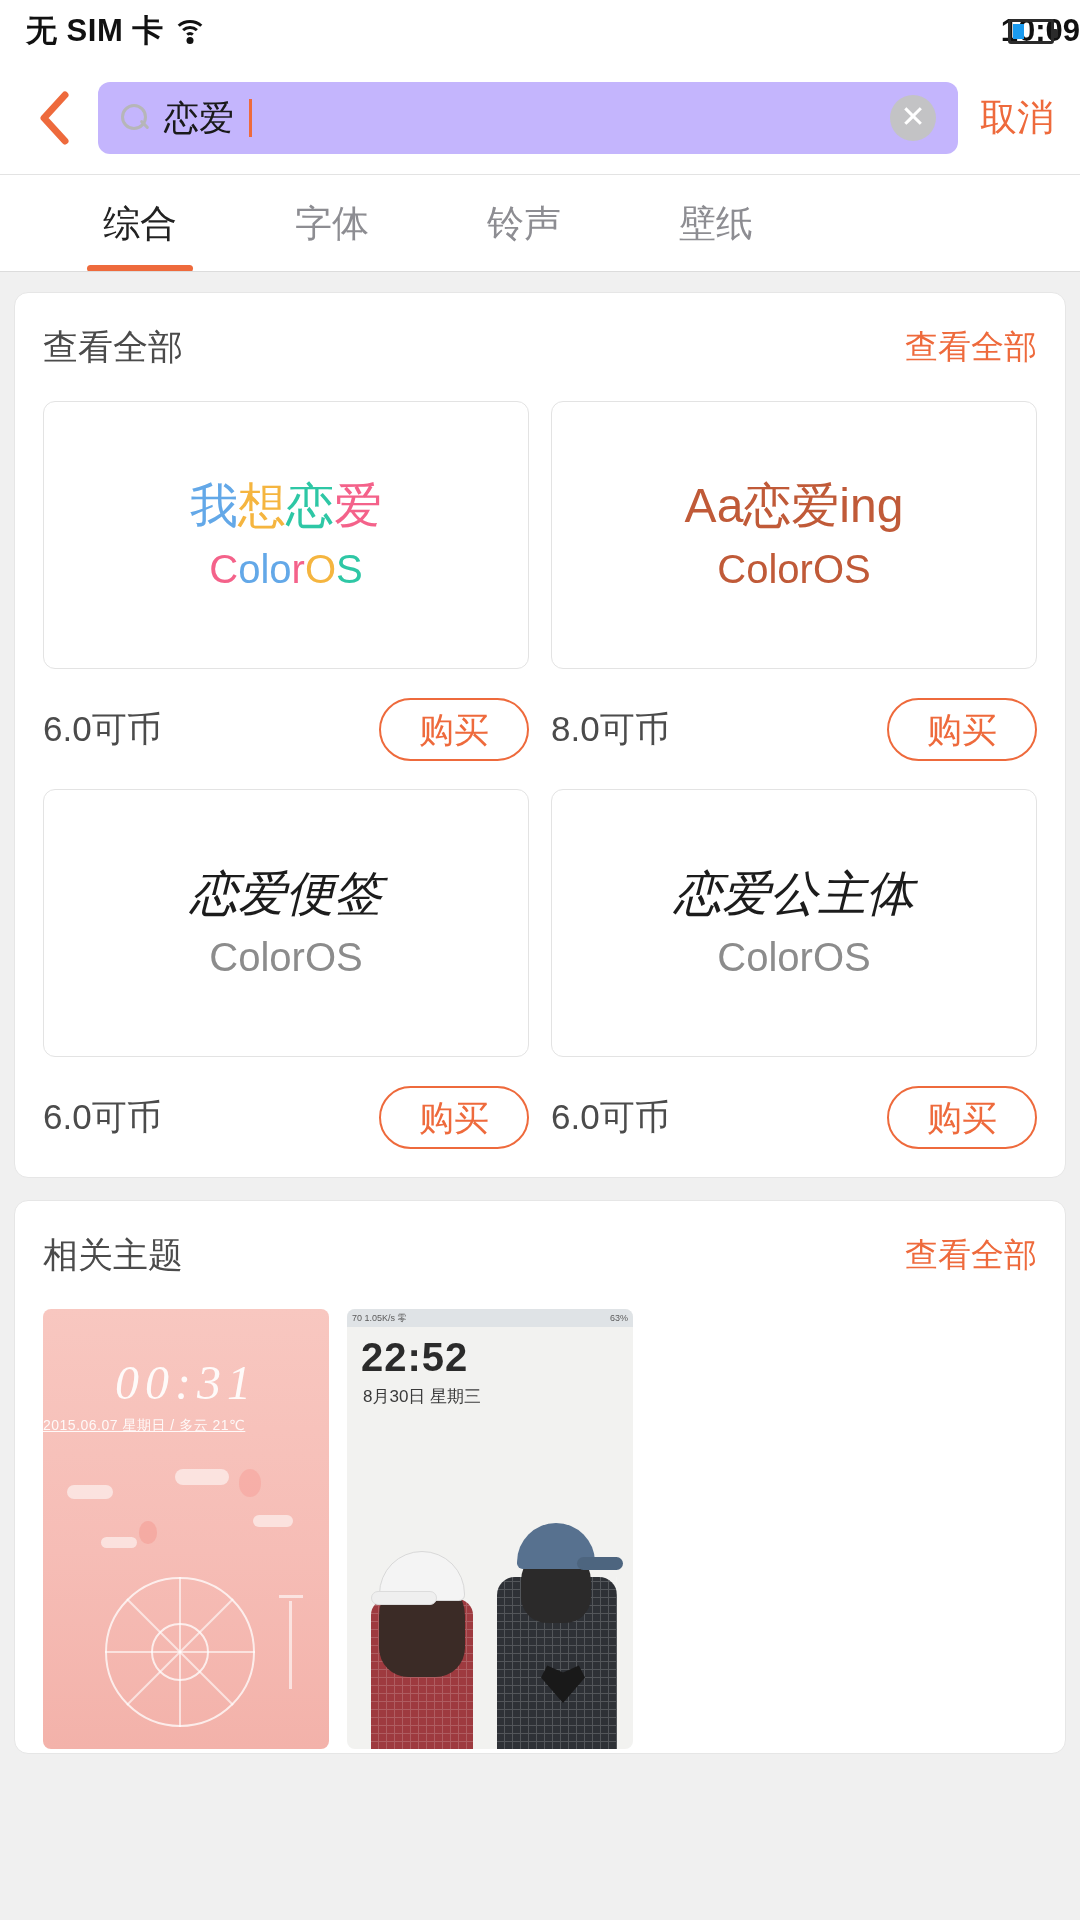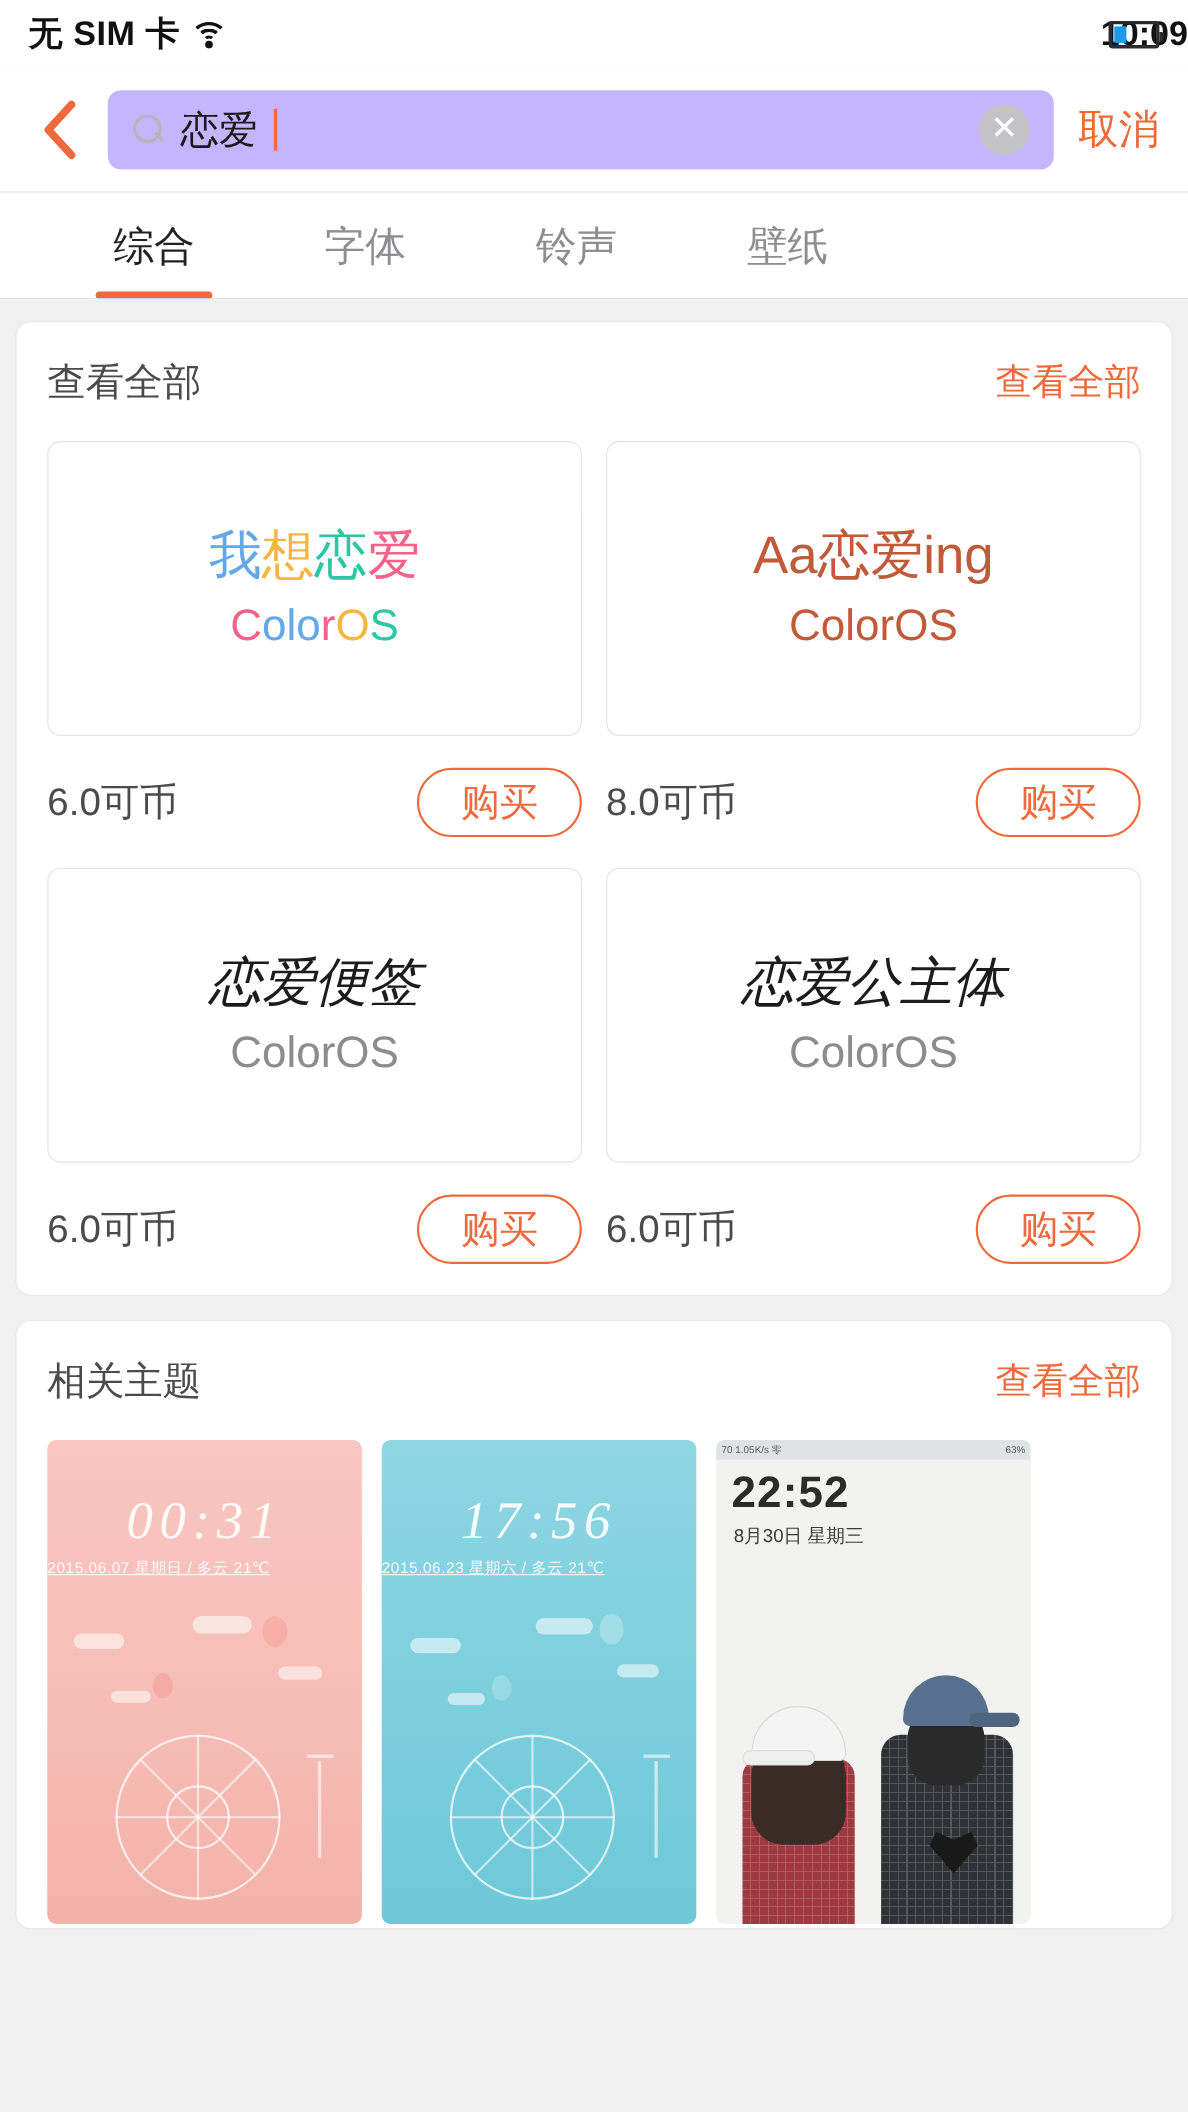--- a/index.html
+++ b/index.html
@@ -275,40 +275,20 @@
           <div class="wheel" style="left:108px; top:314px; width:58px; height:58px;"></div>
           <div class="spoke" style="left:136px; top:268px; width:2px; height:150px;"></div>
           <div class="spoke" style="left:62px; top:342px; width:150px; height:2px;"></div>
           <div class="spoke" style="left:62px; top:342px; width:150px; height:2px; transform-origin:center; transform:rotate(45deg);"></div>
           <div class="spoke" style="left:62px; top:342px; width:150px; height:2px; transform-origin:center; transform:rotate(-45deg);"></div>
           <div class="tower" style="left:246px; top:292px; width:3px; height:88px;"></div>
           <div class="tower" style="left:236px; top:286px; width:24px; height:3px;"></div>
         </div>
       </div>
 
-      <div class="theme-cell">
-        <div class="theme-thumb th-cyan">
-          <div class="th-clock">17:56</div>
-          <div class="th-meta">2015.06.23  星期六 / 多云  21℃</div>
-          <div class="cloud" style="left:26px; top:180px; width:46px; height:14px;"></div>
-          <div class="cloud" style="left:140px; top:162px; width:52px; height:15px;"></div>
-          <div class="cloud" style="left:214px; top:204px; width:38px; height:12px;"></div>
-          <div class="cloud" style="left:60px; top:230px; width:34px; height:11px;"></div>
-          <div class="balloon" style="left:198px; top:158px; width:22px; height:28px; background:#b7e6ee;"></div>
-          <div class="balloon" style="left:100px; top:214px; width:18px; height:23px; background:#aee1ea;"></div>
-          <div class="wheel" style="left:62px; top:268px; width:150px; height:150px;"></div>
-          <div class="wheel" style="left:108px; top:314px; width:58px; height:58px;"></div>
-          <div class="spoke" style="left:136px; top:268px; width:2px; height:150px;"></div>
-          <div class="spoke" style="left:62px; top:342px; width:150px; height:2px;"></div>
-          <div class="spoke" style="left:62px; top:342px; width:150px; height:2px; transform-origin:center; transform:rotate(45deg);"></div>
-          <div class="spoke" style="left:62px; top:342px; width:150px; height:2px; transform-origin:center; transform:rotate(-45deg);"></div>
-          <div class="tower" style="left:248px; top:292px; width:3px; height:88px;"></div>
-          <div class="tower" style="left:238px; top:286px; width:24px; height:3px;"></div>
-        </div>
-      </div>
 
       <div class="theme-cell">
         <div class="theme-thumb th-illu">
           <div class="illu-bar">
             <span>70 1.05K/s 零</span>
             <span>63%</span>
           </div>
           <div class="illu-clock">22:52</div>
           <div class="illu-date">8月30日 星期三</div>
           <div class="fig fig-girl">

